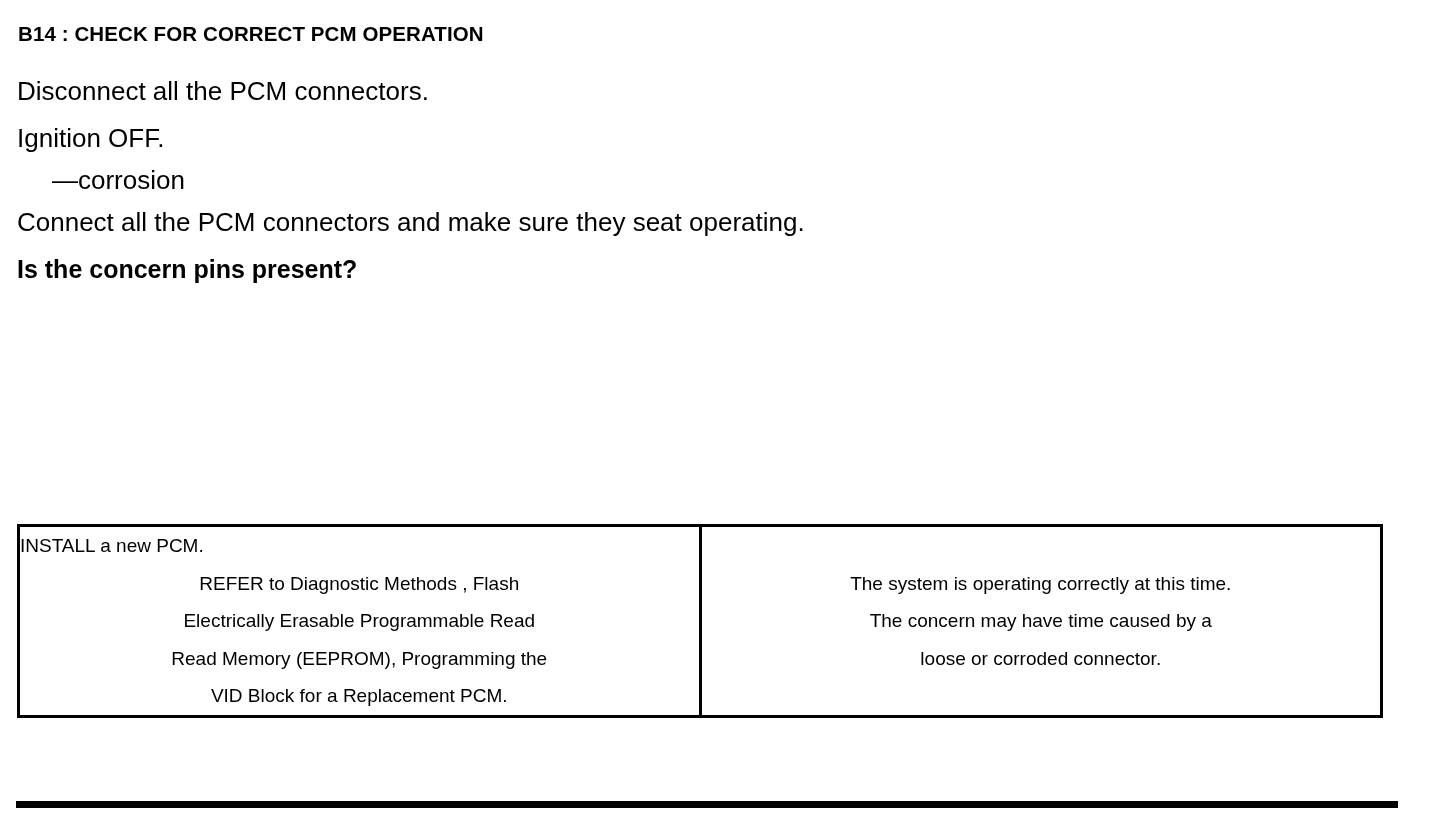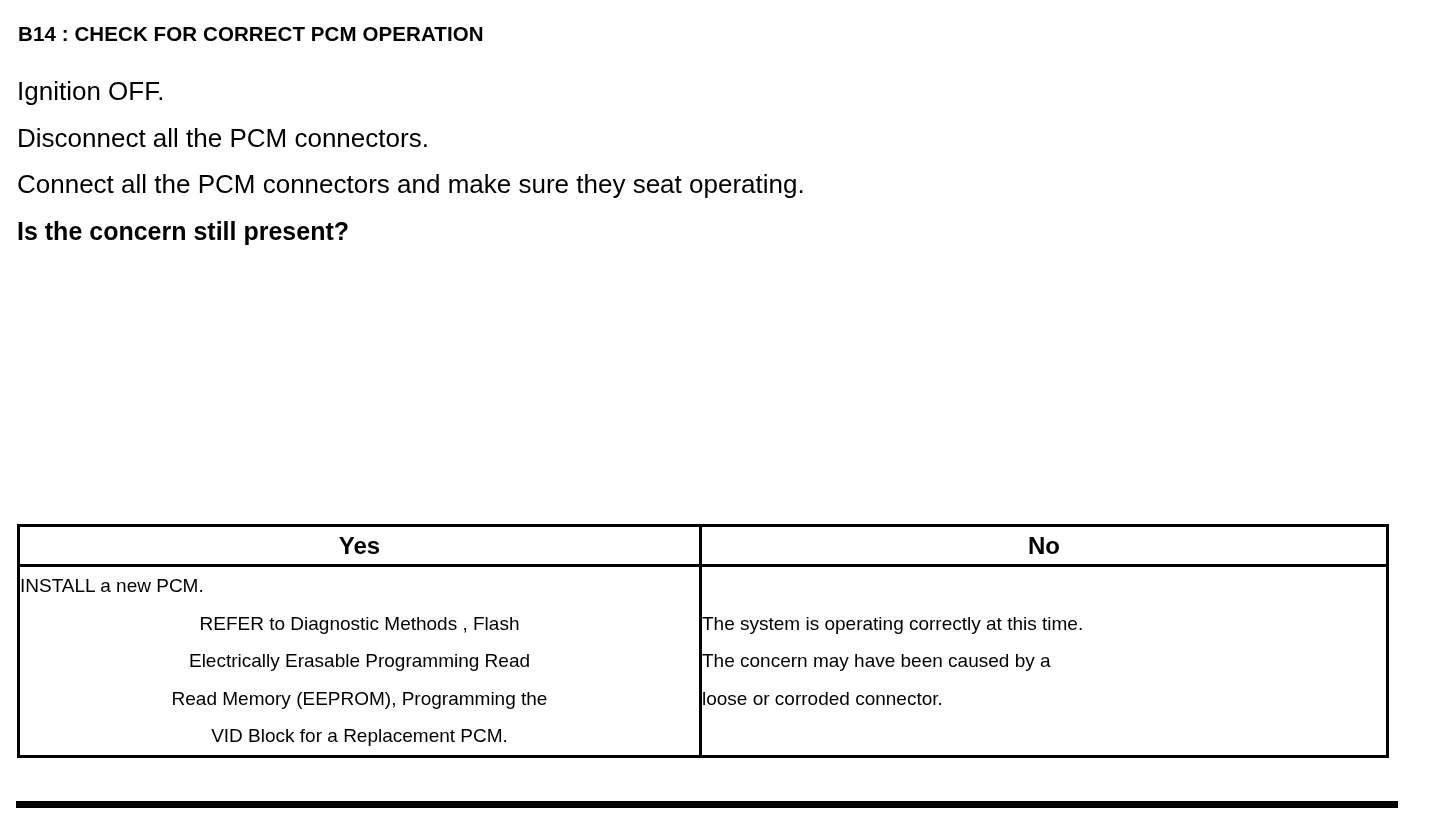--- a/index.html
+++ b/index.html
@@ -94,21 +94,21 @@
   }
   .cell-yes {
     text-align: center;
     padding: 4px 6px 0 3px;
     vertical-align: top;
   }
   .cell-yes .first-line {
     text-align: left;
   }
   .cell-no {
-    text-align: left;
+    text-align: center;
     padding: 0 6px 0 6px;
     vertical-align: middle;
   }
   .cell-no .no-line { white-space: nowrap; }
 
   
   .bottom-rule {
     position: absolute;
     left: 16px;
     top: 789px;
@@ -118,43 +118,40 @@
   }
 </style>
 </head>
 <body>
 
 <div class="page">
 
   <div class="step-title">B14 : CHECK FOR CORRECT PCM OPERATION</div>
 
   <div class="instructions">
+    <div class="instr-line">Disconnect all the PCM connectors.</div>
     <div class="instr-line">Ignition OFF.</div>
-    <div class="instr-line">Disconnect all the PCM connectors.</div>
+    <div class="instr-line dash">—corrosion</div>
     <div class="instr-line">Connect all the PCM connectors and make sure they seat operating.</div>
-    <div class="instr-line question">Is the concern still present?</div>
+    <div class="instr-line question">Is the concern pins present?</div>
   </div>
 
   <table class="decision-table">
     <tbody>
-        <tr>
-      <th class="col-yes">Yes</th>
-      <th class="col-no">No</th>
-    </tr>
     <tr>
       <td class="cell-body cell-yes">
         <div class="first-line">INSTALL a new PCM.</div>
         <div>REFER to Diagnostic Methods , Flash</div>
-        <div>Electrically Erasable Programming Read</div>
+        <div>Electrically Erasable Programmable Read</div>
         <div>Read Memory (EEPROM), Programming the</div>
         <div>VID Block for a Replacement PCM.</div>
       </td>
       <td class="cell-body cell-no">
         <div class="no-line">The system is operating correctly at this time.</div>
-        <div class="no-line">The concern may have been caused by a</div>
+        <div class="no-line">The concern may have time caused by a</div>
         <div class="no-line">loose or corroded connector.</div>
       </td>
     </tr>
   </tbody>
     </table>
 
   <div class="bottom-rule"></div>
 
 </div>
 

